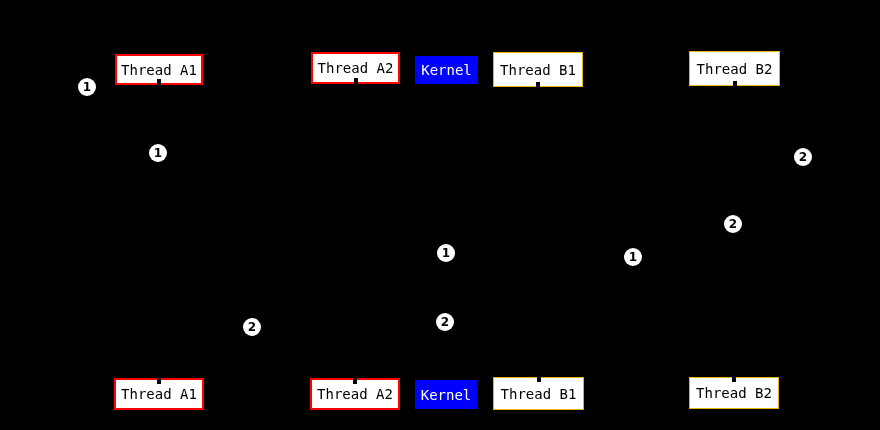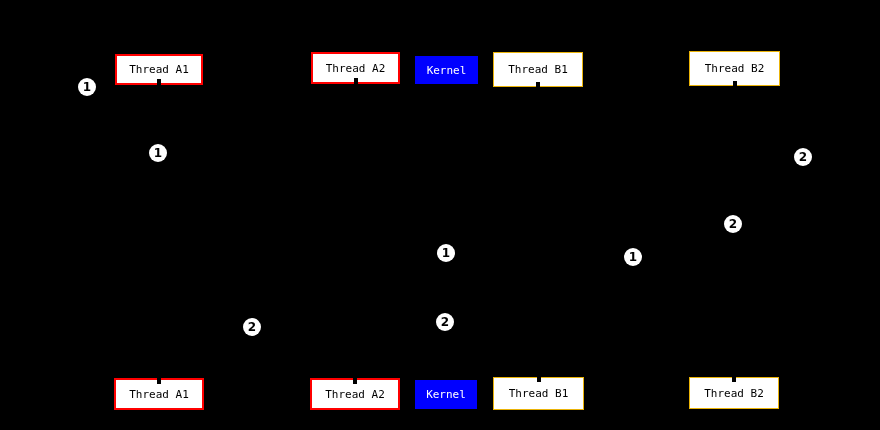--- a/index.html
+++ b/index.html
@@ -16,21 +16,21 @@
     font-family: "DejaVu Sans Mono", "Liberation Mono", monospace;
   }
   .pbox {
     position: absolute;
     box-sizing: border-box;
     background: #ffffff;
     color: #000000;
     display: flex;
     align-items: center;
     justify-content: center;
-    font-size: 11px;
+    font-size: 14px;
     line-height: 1;
     white-space: nowrap;
   }
   .accent-red  { border: 2px solid #ff0000; }
   .accent-blue { border: 1px solid #eab308; }
   .accent-kernel {
     background: #0000ff;
     color: #ffffff;
     border: none;
   }

